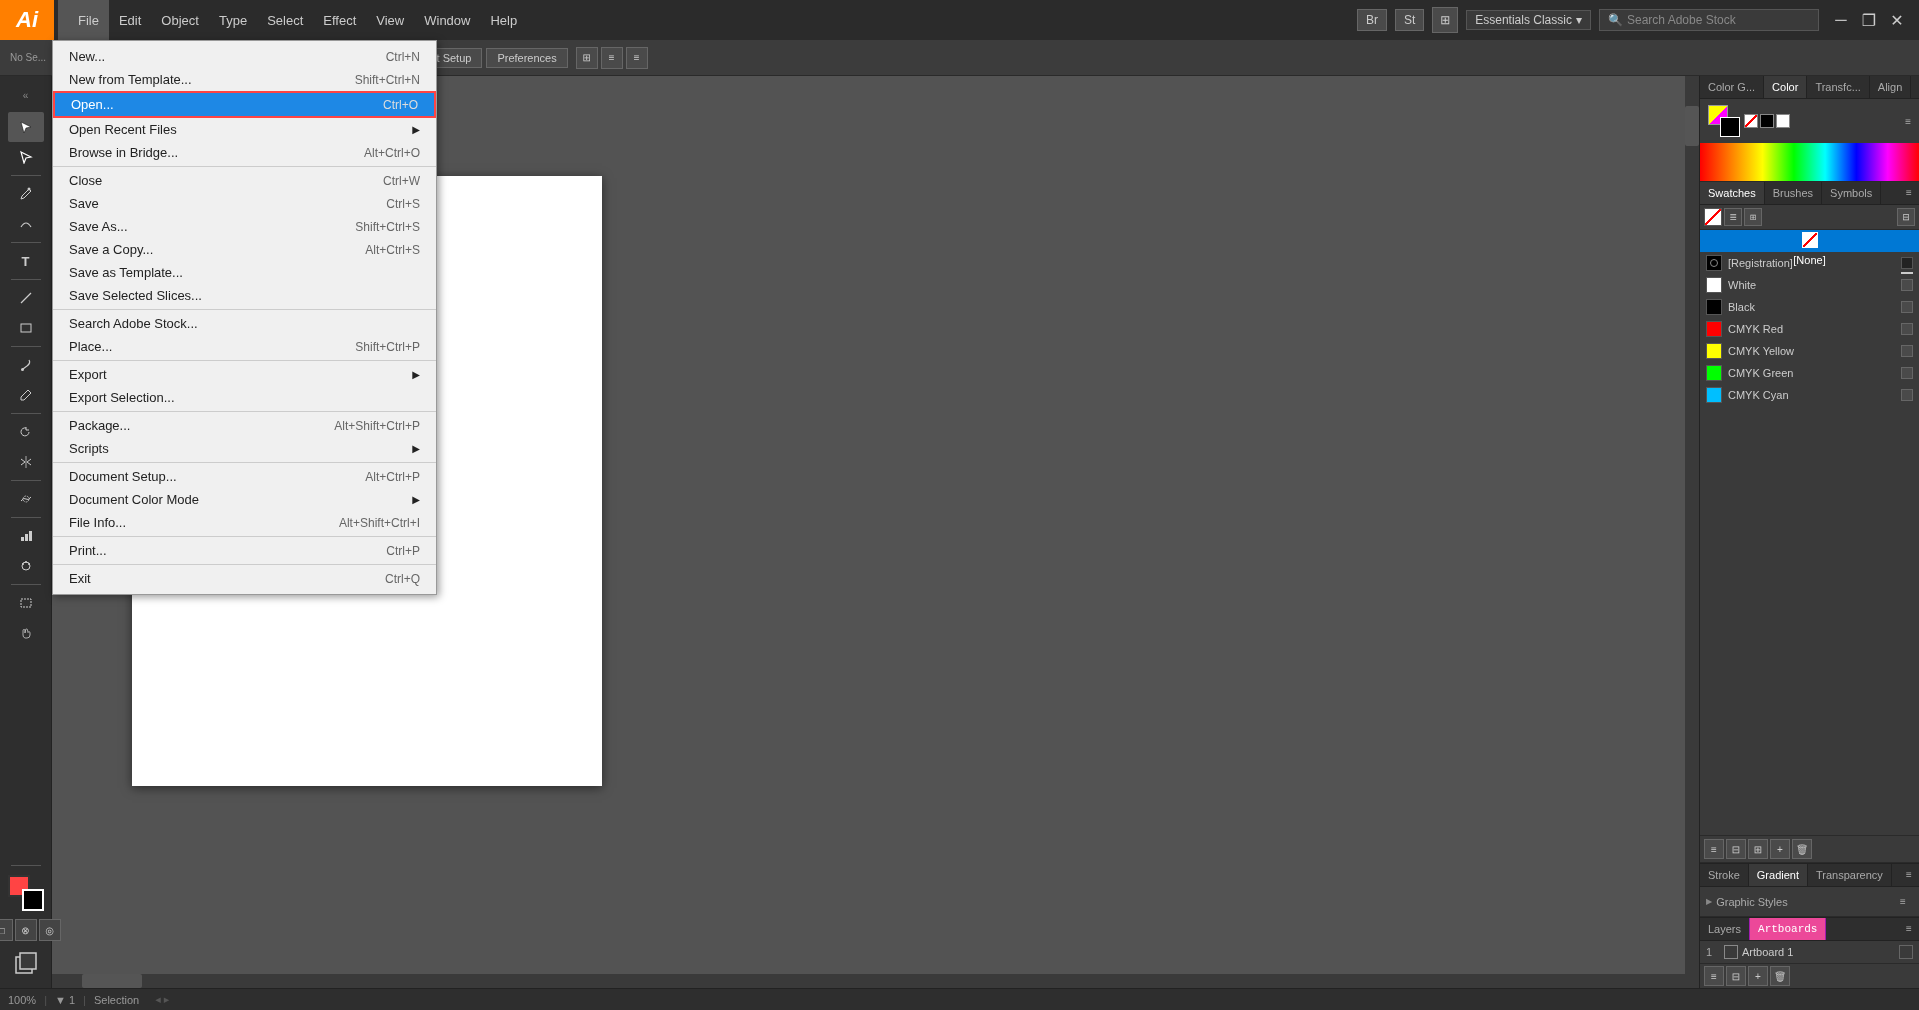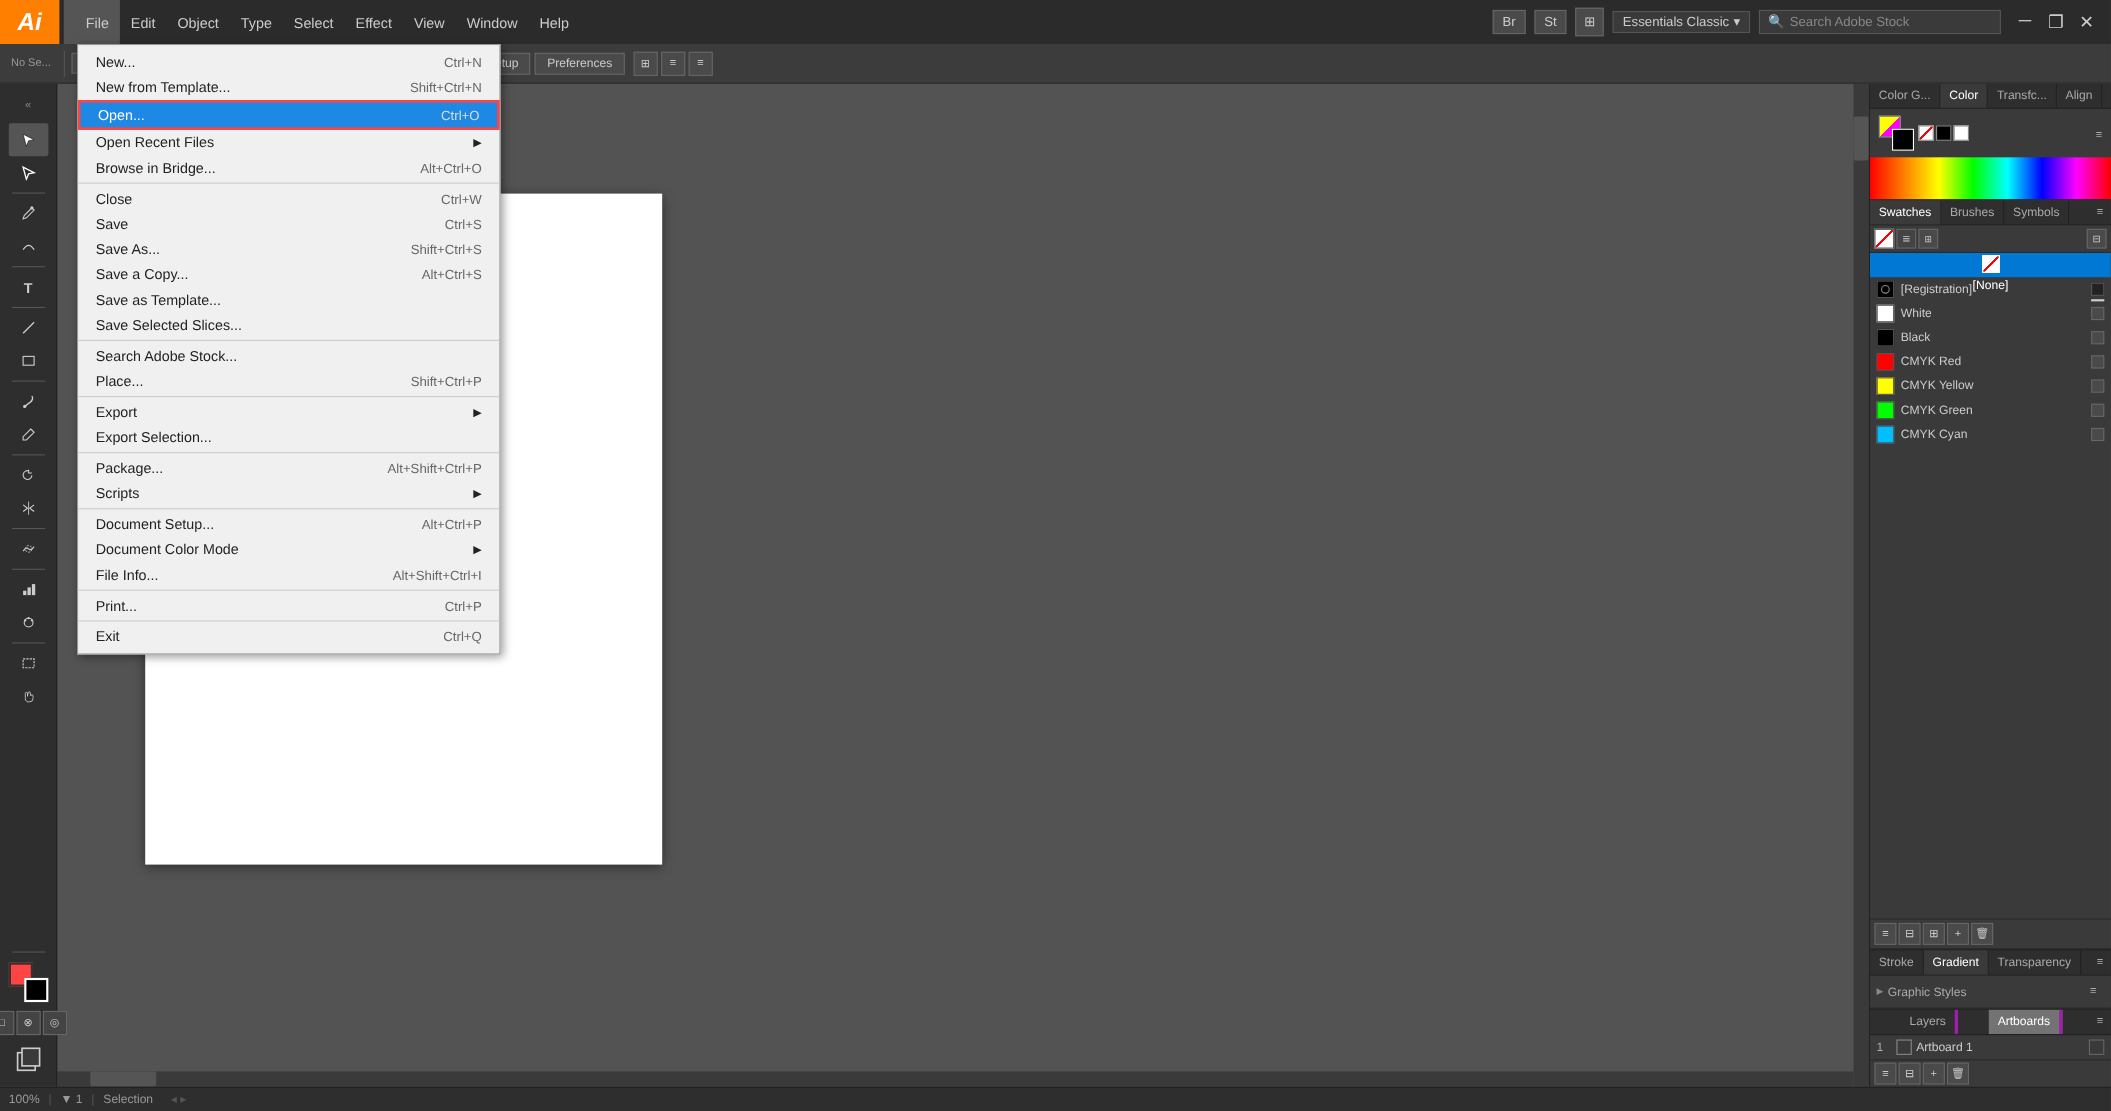--- a/index.html
+++ b/index.html
@@ -424,24 +424,23 @@
       display: flex;
       background: #2e2e2e;
       border-top: 1px solid #222;
       border-bottom: 1px solid #222;
       font-size: 11px;
     }
     .layers-tab {
       padding: 5px 8px;
       cursor: pointer;
       color: #aaa;
-      border-right: 3px solid #a21caf;
-      margin-left: 28px;
-    }
-    .layers-tab.active { color: #fff; background: #737373; }
+      border-right: 1px solid #a21caf;
+    }
+    .layers-tab.active { color: #fff; background: #ec4899; font-family: Liberation Mono, monospace; }
 
     .artboard-item {
       display: flex;
       align-items: center;
       padding: 4px 6px;
       font-size: 11px;
       gap: 4px;
     }
 
     .artboard-number {
@@ -479,21 +478,21 @@
       font-size: 11px;
       color: #999;
       border-top: 1px solid #222;
       gap: 8px;
     }
 
     
     #file-menu {
       position: absolute;
       top: 40px;
-      left: 70px;
+      left: 52px;
       width: 385px;
       background: #f0f0f0;
       border: 1px solid #999;
       z-index: 200;
       box-shadow: 2px 2px 8px rgba(0,0,0,0.4);
       padding: 2px 0;
     }
 
     .menu-group {
       border-bottom: 1px solid #ccc;

